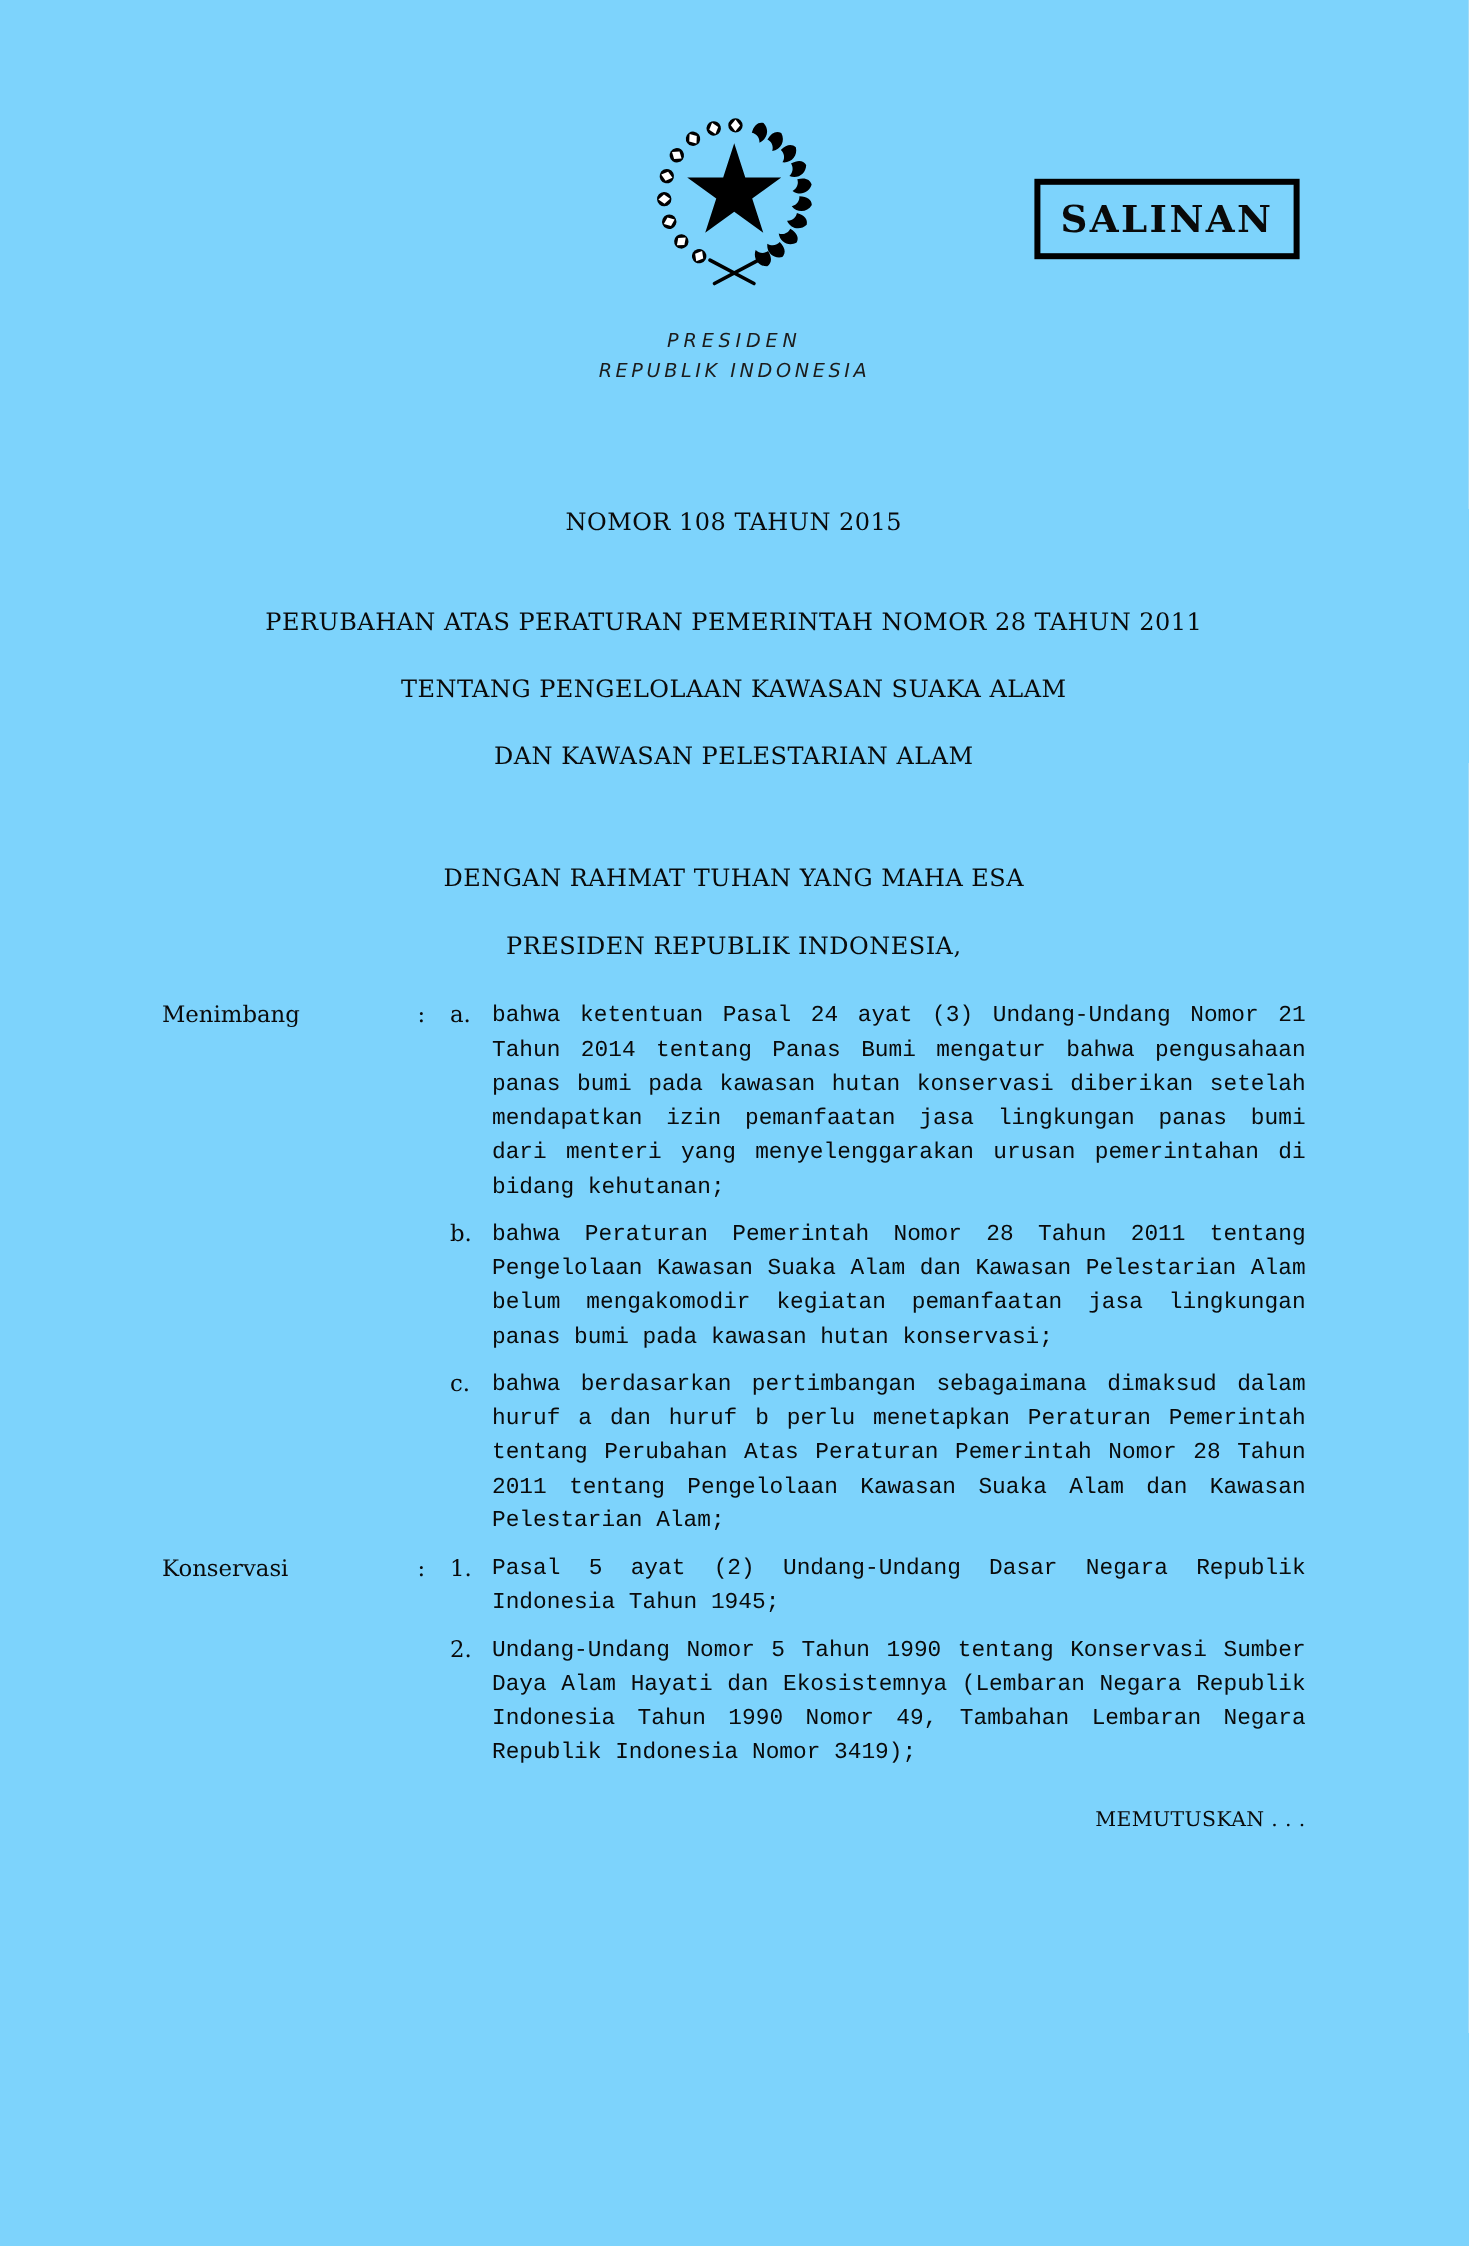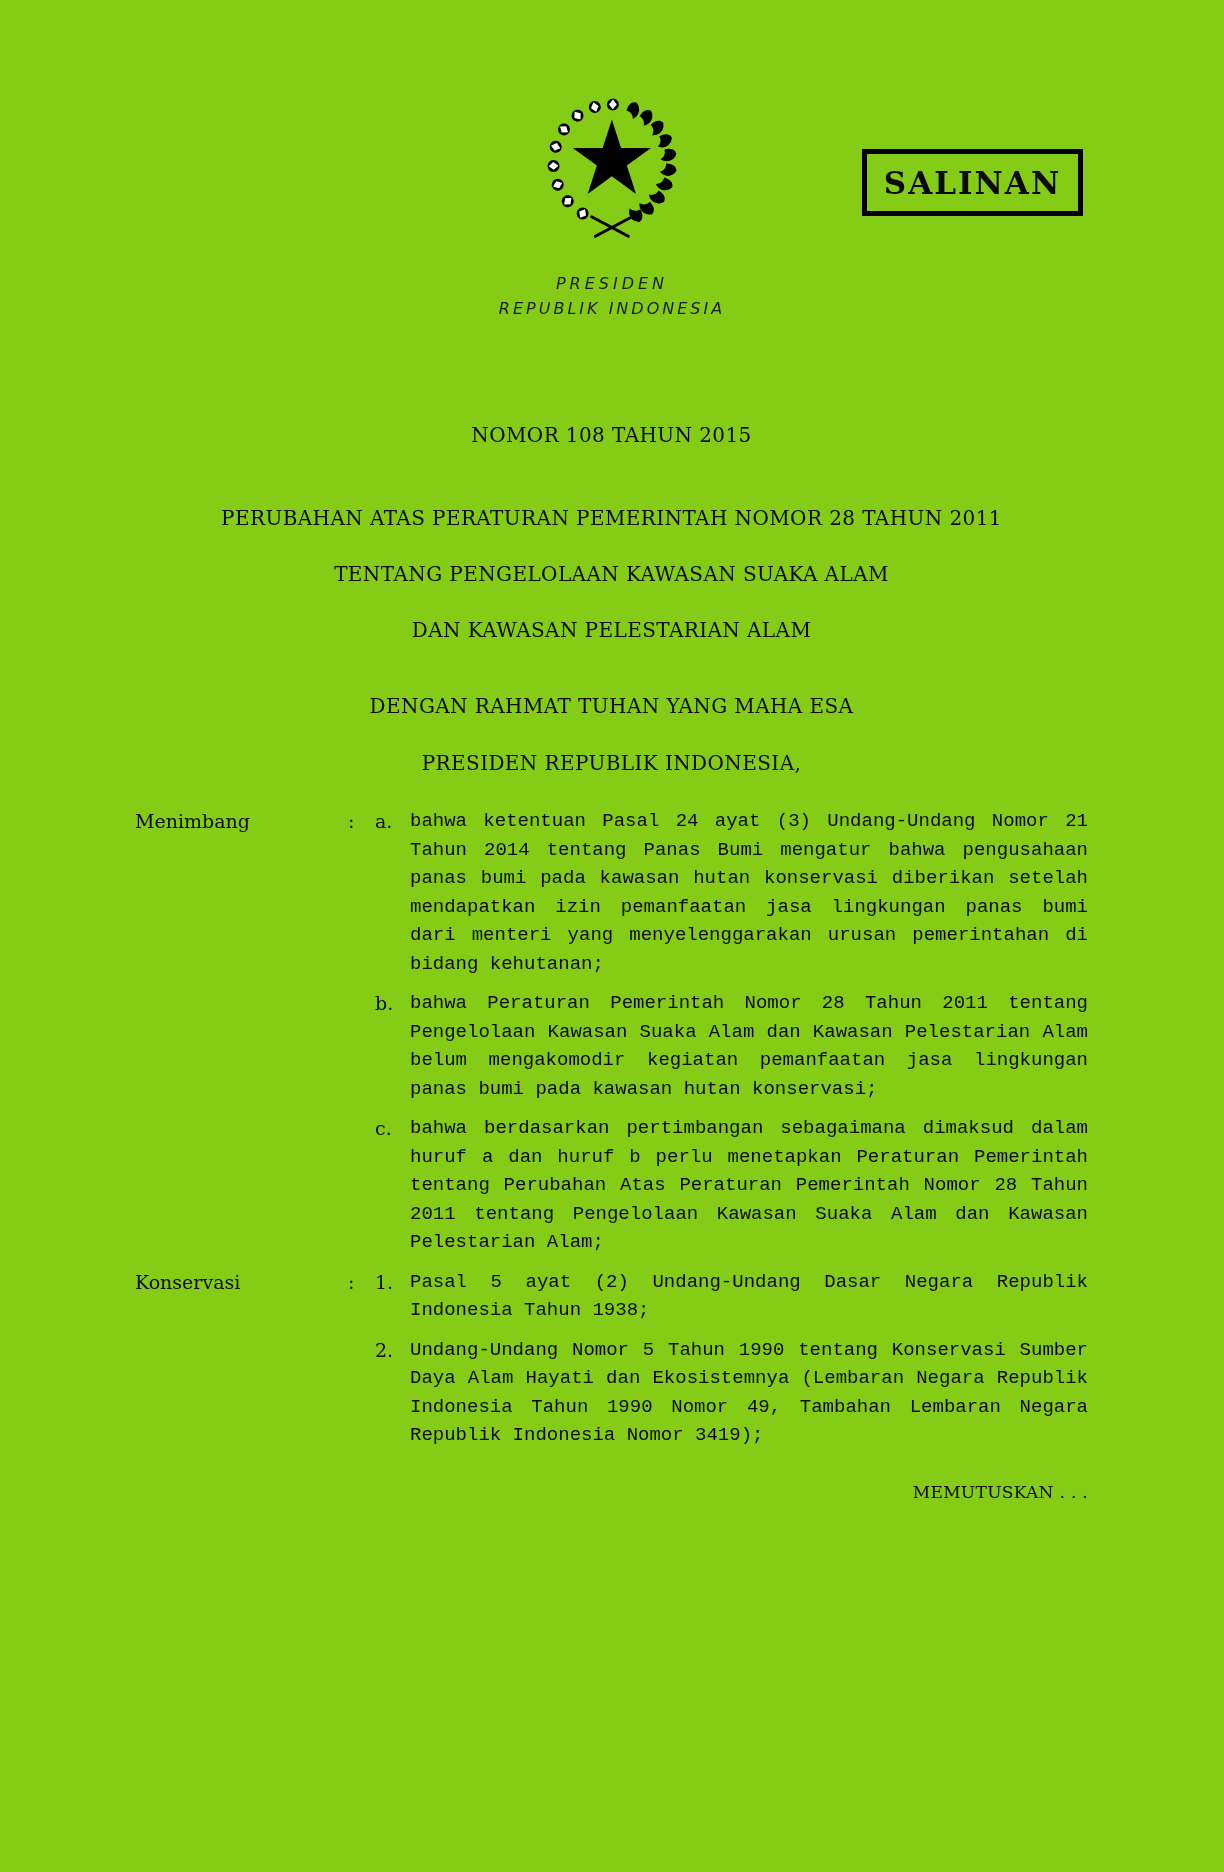--- a/index.html
+++ b/index.html
@@ -1,21 +1,21 @@
 <!DOCTYPE html>
 <html><head>
 <meta charset="utf-8">
 <style>
   * { margin:0; padding:0; box-sizing:border-box; }
   html, body { background:#e8e8e8; }
   .page {
     position:relative;
     width:1224px; height:1872px;
     margin:0 auto;
-    background:#84cc16;
+    background:#7dd3fc;
     color:#0a0a0a;
     font-family:"DejaVu Serif","Liberation Serif",serif;
     overflow:hidden;
   }
 
   
   .letterhead {
     position:absolute; top:88px; left:50%;
     transform:translateX(-50%);
     display:flex; flex-direction:column; align-items:center;
@@ -41,21 +41,21 @@
 
   
   .doc {
     position:absolute; top:397px; left:135px; width:953px;
     font-size:19px; line-height:28.5px;
   }
   .h { text-align:center; letter-spacing:0.4px; font-size:20px; line-height:28px; white-space:pre-line; }
   .h.t2 { margin-top:24px; }
   .h.t3 { margin-top:31px; }
   .h.subject { margin-top:27px; }
-  .h.invocation { margin-top:20px;text-align:center; }
+  .h.invocation { margin-top:45px;text-align:center; }
   .h.authority { margin-top:29px; }
 
   .clauses { margin-top:30px; }
   .clause { display:grid; grid-template-columns:213px 27px 1fr; align-items:start; }
   .clause-label { line-height:28.5px; }
   .clause-colon { line-height:28.5px; }
   .item { display:grid; grid-template-columns:35px 1fr; margin-bottom:11px; }
   .item .marker { line-height:28.5px; }
   .item p { text-align:justify; text-justify:inter-word; line-height:28.5px;font-family:Liberation Mono, monospace; }
 
@@ -143,21 +143,21 @@
           </div>
         </div>
       </div>
 
       <div class="clause">
         <div class="clause-label">Konservasi</div>
         <div class="clause-colon">:</div>
         <div class="clause-items">
           <div class="item">
             <span class="marker">1.</span>
-            <p>Pasal 5 ayat (2) Undang-Undang Dasar Negara Republik Indonesia Tahun 1938;</p>
+            <p>Pasal 5 ayat (2) Undang-Undang Dasar Negara Republik Indonesia Tahun 1945;</p>
           </div>
           <div class="item">
             <span class="marker">2.</span>
             <p>Undang-Undang Nomor 5 Tahun 1990 tentang Konservasi Sumber Daya Alam Hayati dan Ekosistemnya (Lembaran Negara Republik Indonesia Tahun 1990 Nomor 49, Tambahan Lembaran Negara Republik Indonesia Nomor 3419);</p>
           </div>
         </div>
       </div>
 
       <div class="catchword">MEMUTUSKAN . . .</div>
 

